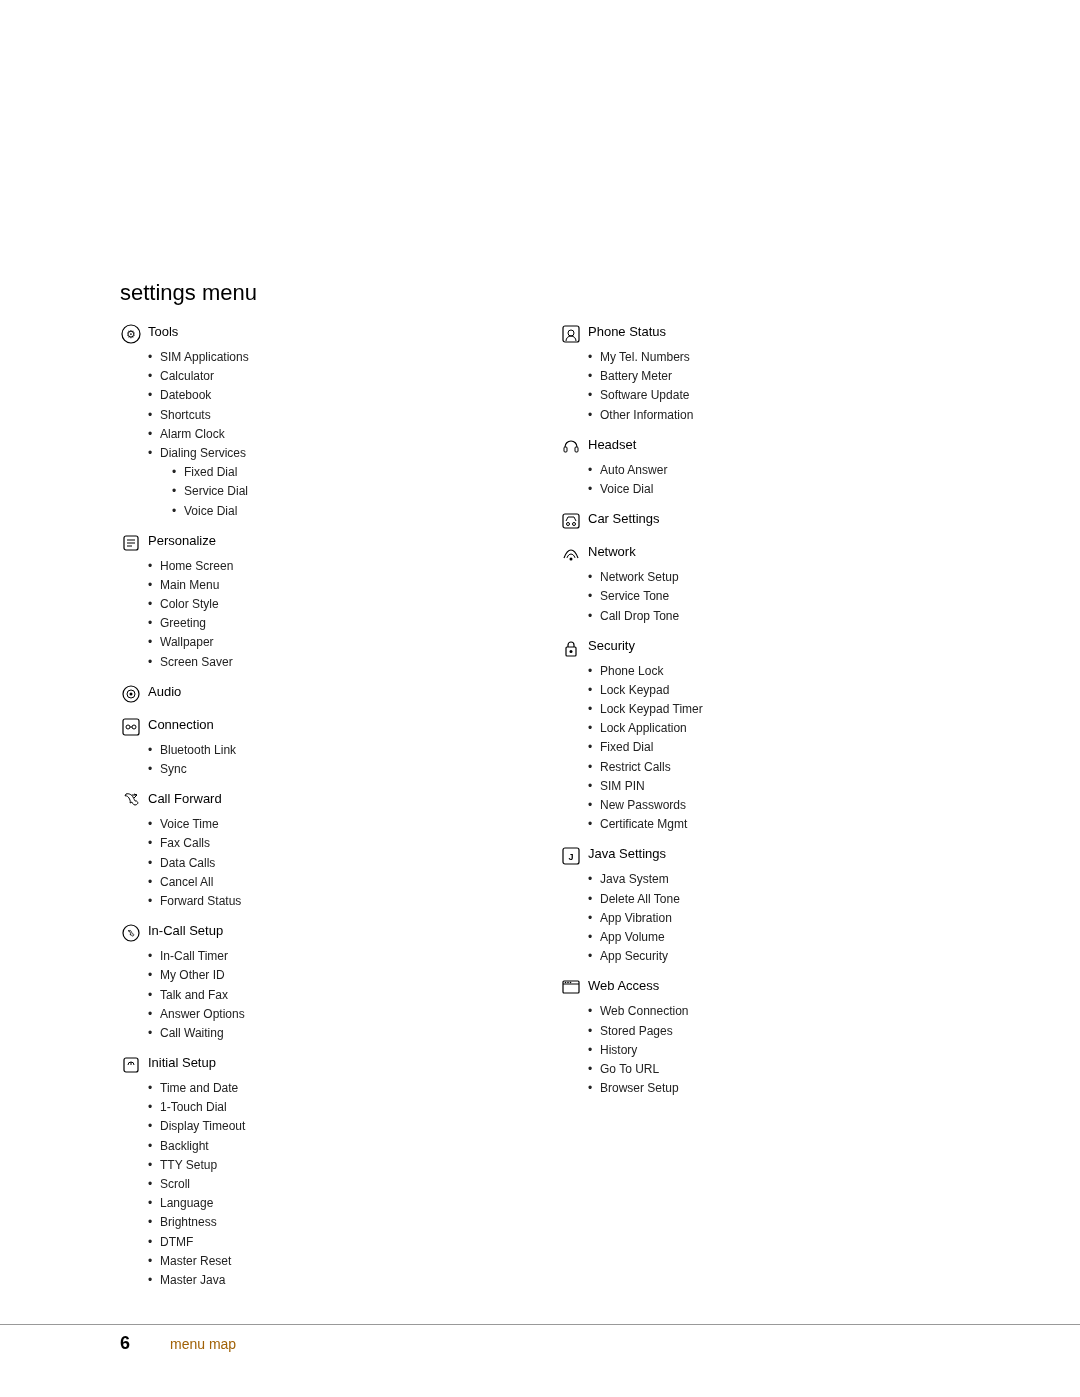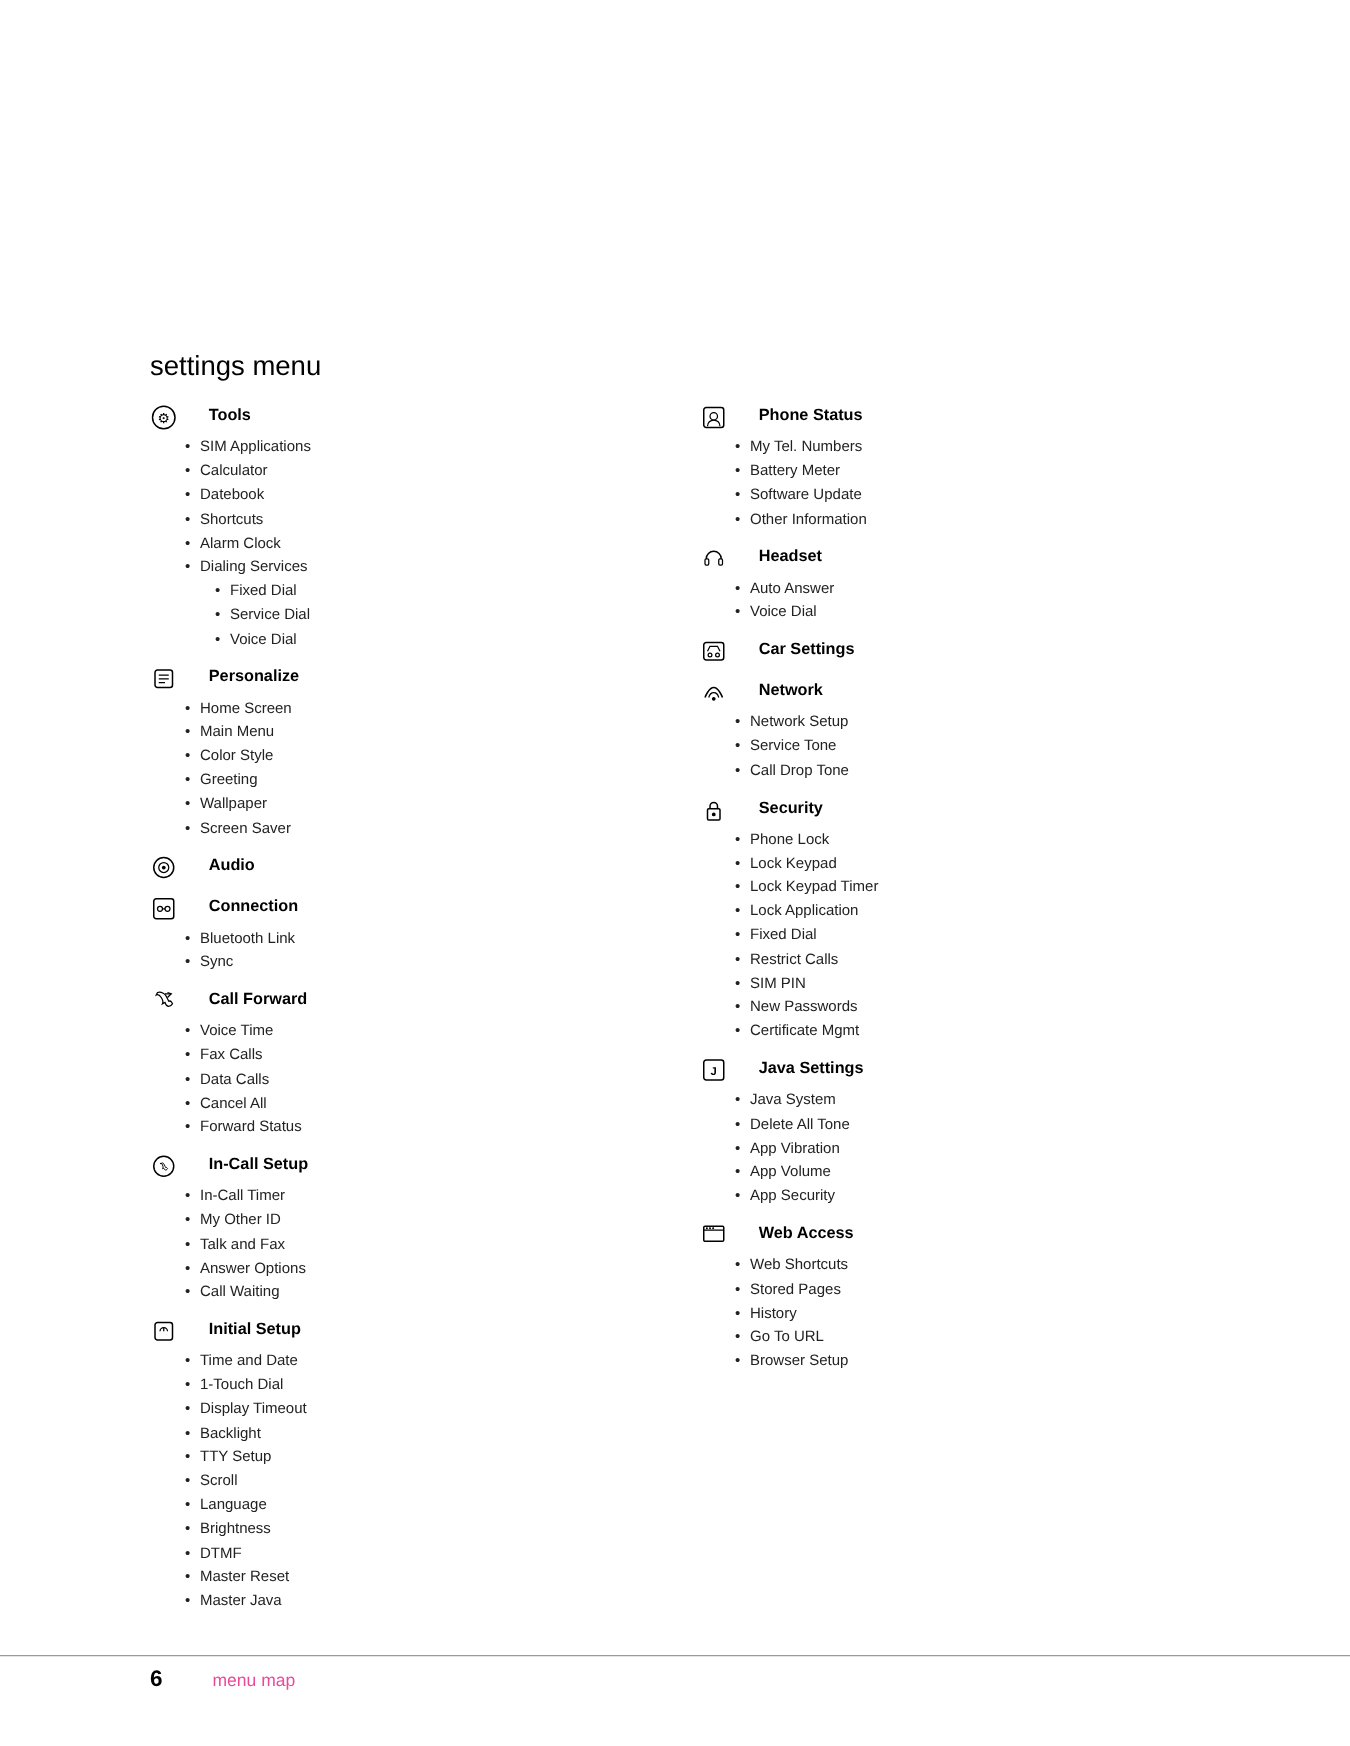--- a/index.html
+++ b/index.html
@@ -49,23 +49,22 @@
       height: 22px;
       flex-shrink: 0;
       display: flex;
       align-items: center;
       justify-content: center;
       font-size: 16px;
       margin-top: -1px;
     }
 
     .section-title {
-      font-weight: bold;
+      font-weight: normal;
       font-size: 13px;
-      margin-left: 19px;
     }
 
     .section-items {
       list-style: none;
       margin-left: 28px;
       margin-bottom: 2px;
     }
 
     .section-items li {
       position: relative;
@@ -95,21 +94,21 @@
 
     .bottom-number {
       font-size: 18px;
       font-weight: bold;
       margin-right: 20px;
       min-width: 30px;
     }
 
     .bottom-label {
       font-size: 14px;
-      color: #ec4899;
+      color: #a16207;
     }
   </style>
 </head>
 <body>
 
 <div class="page">
 
   <div class="page-title">settings menu</div>
 
   <div class="menu-grid">
@@ -382,21 +381,21 @@
               <rect x="2" y="3" width="16" height="12" rx="1" stroke="#000" stroke-width="1.2" fill="none"></rect>
               <line x1="2" y1="6" x2="18" y2="6" stroke="#000" stroke-width="1"></line>
               <circle cx="4.5" cy="4.5" r="0.8" fill="#000"></circle>
               <circle cx="7" cy="4.5" r="0.8" fill="#000"></circle>
               <circle cx="9.5" cy="4.5" r="0.8" fill="#000"></circle>
             </svg>
           </div>
           <span class="section-title">Web Access</span>
         </div>
         <ul class="section-items">
-          <li>Web Shortcuts</li>
+          <li>Web Connection</li>
           <li>Stored Pages</li>
           <li>History</li>
           <li>Go To URL</li>
           <li>Browser Setup</li>
         </ul>
       </div>
 
     </div>
 
   </div>

